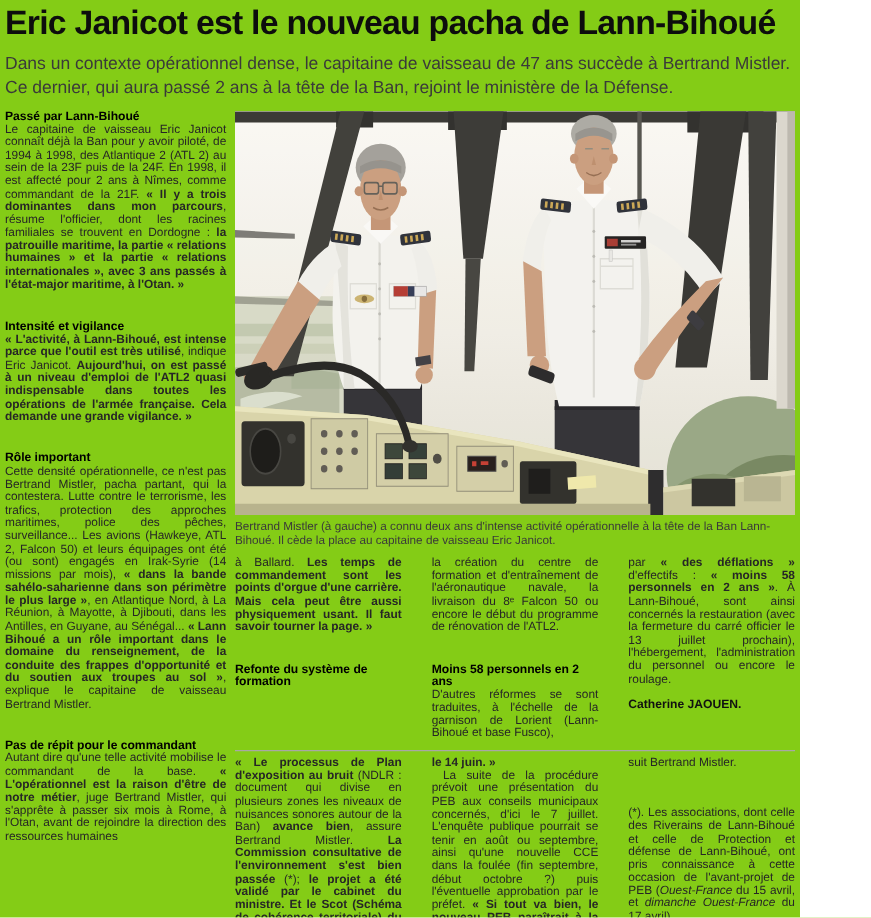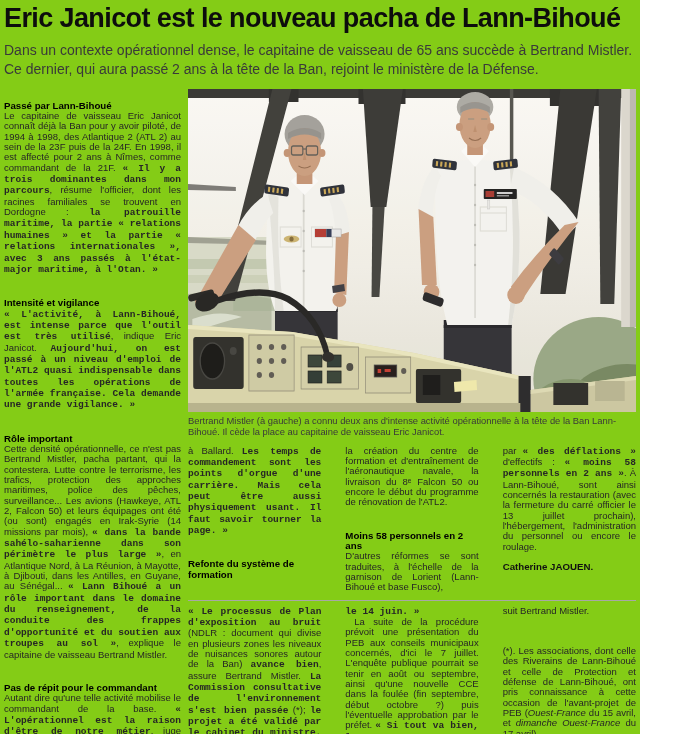--- a/index.html
+++ b/index.html
@@ -10,35 +10,35 @@
   .main{display:flex;gap:7px;align-items:flex-start;}
   .leftcol{width:177px;min-width:177px;font-size:9.5px;line-height:10.35px;text-align:justify;color:#262626;}
   .rightarea{flex:1;min-width:0;}
   .photo{width:100%;height:323px;position:relative;overflow:hidden;background:#e9e7df;}
   .photo svg{display:block;width:100%;height:100%;}
   p.caption{font-size:9.4px;line-height:11.4px;color:#3a3a3a;margin:3px 0 8px 0;}
   .cols{display:flex;gap:24px;}
   .col{flex:1 1 0;min-width:0;font-size:9.5px;line-height:10.35px;text-align:justify;color:#262626;}
   .blk{margin:0;}
   .blk.heading{font-weight:700;font-size:9.7px;color:#000;margin-top:23px;text-align:left;}
-  .leftcol .blk.heading:first-child{margin-top:12px;}
+  .leftcol .blk.heading:first-child{margin-top:0;}
   .blk.byline{text-align:left;font-weight:700;margin-top:10px;font-size:9.7px;color:#111;}
   .blk.footnote{margin-top:30px;}
   .blk.indent{text-indent:9px;}
-  .b{font-weight:700;font-family:Liberation Mono, monospace;}
+  .b{font-weight:700;}
   .i{font-style:italic;}
   hr.divider{border:none;border-top:1px solid #a8a8a4;margin:7px 0 5px 0;}
   h2.subhead{font-size:19.5px;font-weight:400;letter-spacing:-0.2px;color:#1c1c1c;margin:1px 0 8px 0;line-height:1.1;white-space:nowrap;}
 </style>
 </head>
 <body>
 
 <div class="page">
   <h1 class="headline">Eric Janicot est le nouveau pacha de Lann-Bihoué</h1>
-  <p class="standfirst">Dans un contexte opérationnel dense, le capitaine de vaisseau de 65 ans succède à Bertrand Mistler. Ce dernier, qui aura passé 2 ans à la tête de la Ban, rejoint le ministère de la Défense.</p>
+  <p class="standfirst">Dans un contexte opérationnel dense, le capitaine de vaisseau de 47 ans succède à Bertrand Mistler. Ce dernier, qui aura passé 2 ans à la tête de la Ban, rejoint le ministère de la Défense.</p>
 
   <div class="main">
     <div class="leftcol">
         <div class="blk heading"><span>Passé par Lann-Bihoué</span></div>
         <div class="blk para"><span>Le capitaine de vaisseau Eric Janicot connaît déjà la Ban pour y avoir piloté, de 1994 à 1998, des Atlantique 2 (ATL 2) au sein de la 23F puis de la 24F. En 1998, il est affecté pour 2 ans à Nîmes, comme commandant de la 21F. </span><span class="b">« Il y a trois dominantes dans mon parcours</span><span>, résume l'officier, dont les racines familiales se trouvent en Dordogne : </span><span class="b">la patrouille maritime, la partie « relations humaines » et la partie « relations internationales », avec 3 ans passés à l'état-major maritime, à l'Otan. »</span></div>
         <div class="blk heading"><span>Intensité et vigilance</span></div>
         <div class="blk para"><span class="b">« L'activité, à Lann-Bihoué, est intense parce que l'outil est très utilisé</span><span>, indique Eric Janicot. </span><span class="b">Aujourd'hui, on est passé à un niveau d'emploi de l'ATL2 quasi indispensable dans toutes les opérations de l'armée française. Cela demande une grande vigilance. »</span></div>
         <div class="blk heading"><span>Rôle important</span></div>
         <div class="blk para"><span>Cette densité opérationnelle, ce n'est pas Bertrand Mistler, pacha partant, qui la contestera. Lutte contre le terrorisme, les trafics, protection des approches maritimes, police des pêches, surveillance... Les avions (Hawkeye, ATL 2, Falcon 50) et leurs équipages ont été (ou sont) engagés en Irak-Syrie (14 missions par mois), </span><span class="b">« dans la bande sahélo-saharienne dans son périmètre le plus large »</span><span>, en Atlantique Nord, à La Réunion, à Mayotte, à Djibouti, dans les Antilles, en Guyane, au Sénégal... </span><span class="b">« Lann Bihoué a un rôle important dans le domaine du renseignement, de la conduite des frappes d'opportunité et du soutien aux troupes au sol »</span><span>, explique le capitaine de vaisseau Bertrand Mistler.</span></div>
         <div class="blk heading"><span>Pas de répit pour le commandant</span></div>

